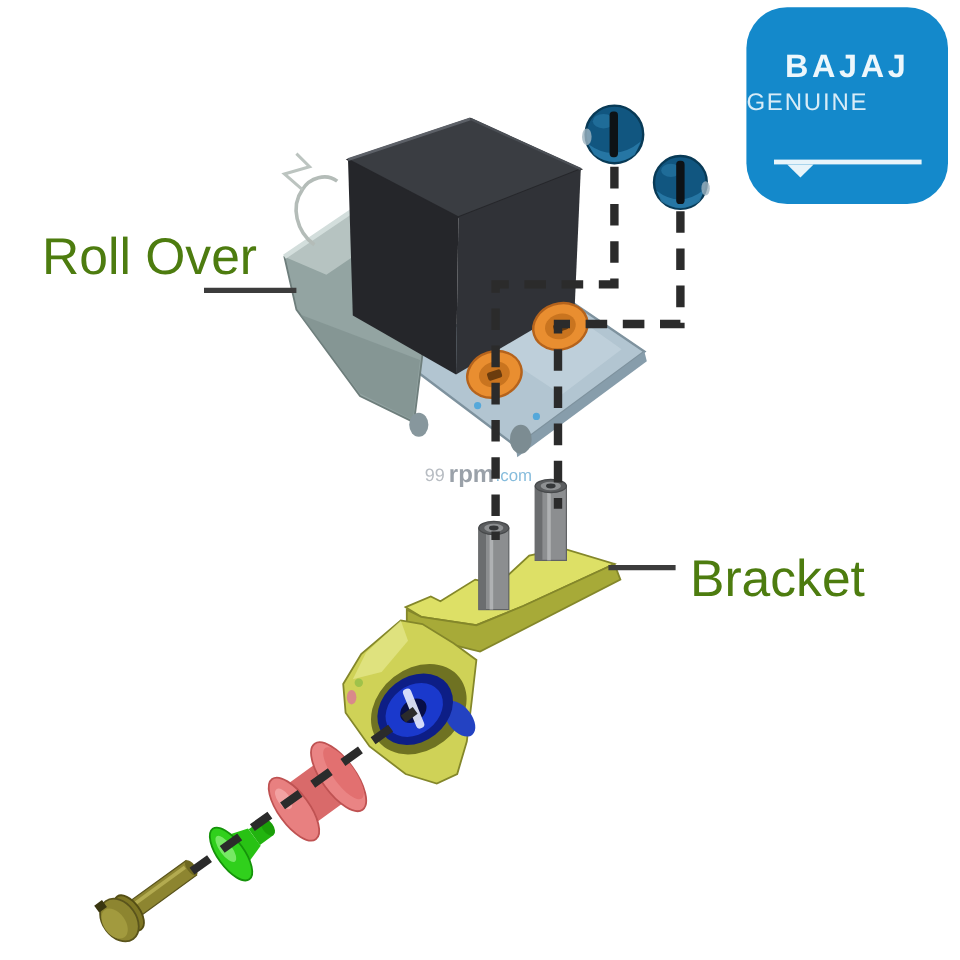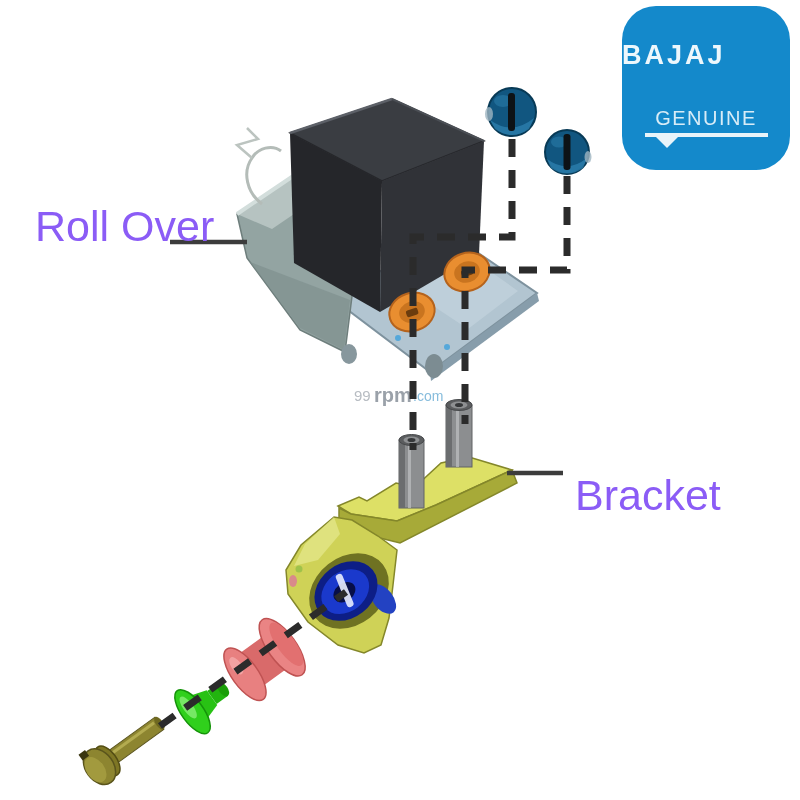--- a/index.html
+++ b/index.html
@@ -2,36 +2,36 @@
 <html><head>
 <meta charset="utf-8">
 <style>
   html,body { margin:0; padding:0; background:#ffffff; }
   .stage {
     position:relative; width:800px; height:800px; background:#ffffff;
     overflow:hidden; font-family:"Liberation Sans", sans-serif;
   }
   svg.diagram { position:absolute; left:0; top:0; width:800px; height:800px; }
 
-  .label { position:absolute; color:#8b5cf6; font-size:43px; line-height:62px; white-space:nowrap;margin-top:12px; }
+  .label { position:absolute; color:#4d7c0f; font-size:43px; line-height:62px; white-space:nowrap; }
   #label-rollover { left:35px; top:183px; }
   #label-bracket  { left:575px; top:452px; }
 
   
   .wm1 { font-family:"Liberation Sans",sans-serif; font-size:15px; fill:#b7bcc2; }
   .wm2 { font-family:"Liberation Sans",sans-serif; font-size:20px; font-weight:bold; fill:#9aa1a9; }
   .wm3 { font-family:"Liberation Sans",sans-serif; font-size:14px; fill:#86bcdc; }
 
   
   .logo-card { position:absolute; left:622px; top:6px; width:168px; height:164px;
                background:#1489cb; border-radius:34px; }
-  .logo-brand   { position:absolute; top:34px; left:0; width:100%; text-align:left;
+  .logo-brand   { position:absolute; top:34px; left:0; width:100%; text-align:center;
                   color:#edf7fc; font-weight:bold; font-size:27px; letter-spacing:3px; }
-  .logo-genuine { position:absolute; top:69px; left:0; width:100%; text-align:center;
-                  color:#d8ecf7; font-size:20px; letter-spacing:1.5px;margin-top:32px; }
+  .logo-genuine { position:absolute; top:69px; left:0; width:100%; 
+                  color:#d8ecf7; font-size:20px; letter-spacing:1.5px; }
   .logo-parts   { position:absolute; top:86px; left:4px; width:100%; text-align:center;
                   color:#f2fafd; font-weight:bold; font-size:35px; letter-spacing:1px; }
   .logo-underline { position:absolute; top:127px; left:23px; width:123px; height:4px; background:#e8f4fa; }
   .logo-arrow { position:absolute; top:131px; left:34px; width:0; height:0;
                 border-left:11px solid transparent; border-right:11px solid transparent;
                 border-top:11px solid #e8f4fa; }
 </style>
 </head>
 <body>
 

